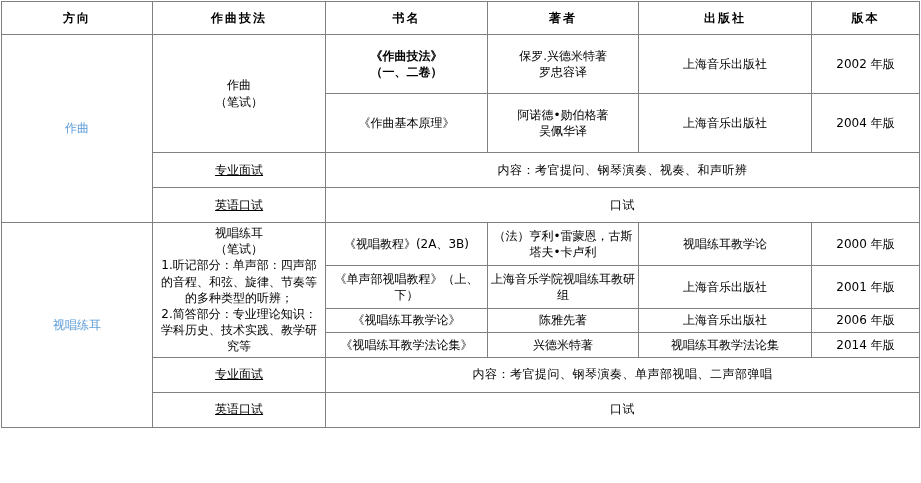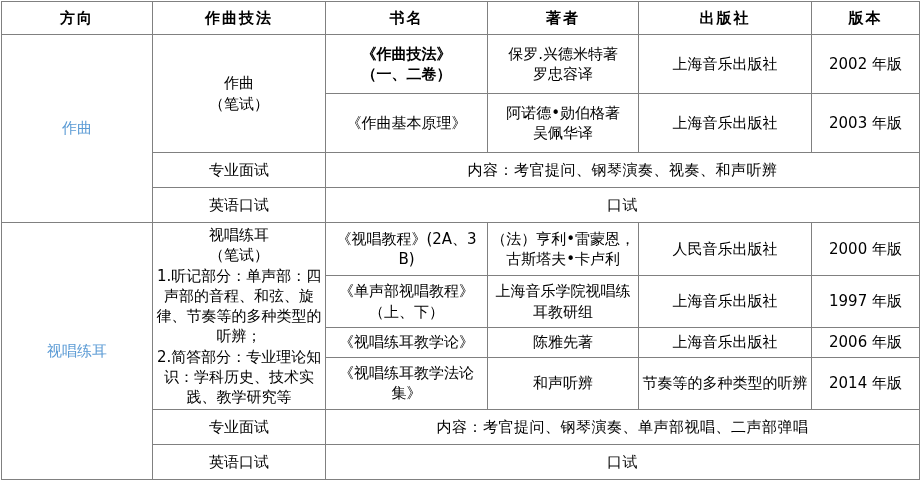--- a/index.html
+++ b/index.html
@@ -18,21 +18,21 @@
     border-collapse: collapse;
     table-layout: fixed;
     width: 919px;
     margin: 1px 0 0 1px;
   }
   #exam-table td, #exam-table th {
     border: 1px solid #808080;
     padding: 2px 3px;
     text-align: center;
     vertical-align: middle;
-    font-size: 15px;
+    font-size: 12px;
     line-height: 1.35;
     word-break: break-all;
   }
   thead th {
     font-weight: bold;
     font-size: 17px;
     height: 28px;
     letter-spacing: 2px;
     padding: 3px 2px;
   }
@@ -52,20 +52,21 @@
     line-height: 1.5;
     padding: 4px 8px;
   }
   .subject-long {
     text-align: left;
     padding: 4px 10px 4px 12px;
   }
   .interview-cell {
     font-size: 14px;
     height: 30px;
+    text-decoration: underline;
   }
   .wide-note {
     font-size: 14px;
     letter-spacing: 0.5px;
   }
   .book-cell { font-size: 13px; }
   .author-cell { font-size: 13px; }
   .press-cell { font-size: 13px; }
   .edition-cell { font-size: 13px; white-space: nowrap; }
   .row-tall td { height: 54px; }
@@ -103,58 +104,58 @@
       <td class="author-cell" style="white-space: pre-line;">保罗.兴德米特著
 罗忠容译</td>
       <td class="press-cell">上海音乐出版社</td>
       <td class="edition-cell">2002 年版</td>
     </tr>
     <tr class="row-tall">
       <td class="book-cell">《作曲基本原理》</td>
       <td class="author-cell" style="white-space: pre-line;">阿诺德•勋伯格著
 吴佩华译</td>
       <td class="press-cell">上海音乐出版社</td>
-      <td class="edition-cell">2003 年版</td>
+      <td class="edition-cell">2004 年版</td>
     </tr>
     <tr>
       <td class="interview-cell">专业面试</td>
       <td class="wide-note" colspan="4">内容：考官提问、钢琴演奏、视奏、和声听辨</td>
     </tr>
     <tr>
       <td class="interview-cell">英语口试</td>
       <td class="wide-note" colspan="4">口试</td>
     </tr>
 
     <tr>
       <td class="direction-cell" rowspan="6">视唱练耳</td>
       <td class="subject-cell subject-long" rowspan="4" style="white-space: pre-line;">视唱练耳
 （笔试）
 1.听记部分：单声部：四声部的音程、和弦、旋律、节奏等的多种类型的听辨；
 2.简答部分：专业理论知识：学科历史、技术实践、教学研究等</td>
       <td class="book-cell">《视唱教程》(2A、3B)</td>
       <td class="author-cell">（法）亨利•雷蒙恩，古斯塔夫•卡卢利</td>
-      <td class="press-cell">人民音乐出版社</td>
+      <td class="press-cell">视唱练耳教学论</td>
       <td class="edition-cell">2000 年版</td>
     </tr>
     <tr>
       <td class="book-cell">《单声部视唱教程》（上、下）</td>
       <td class="author-cell">上海音乐学院视唱练耳教研组</td>
       <td class="press-cell">上海音乐出版社</td>
-      <td class="edition-cell">1997 年版</td>
+      <td class="edition-cell">2001 年版</td>
     </tr>
     <tr>
       <td class="book-cell">《视唱练耳教学论》</td>
       <td class="author-cell">陈雅先著</td>
       <td class="press-cell">上海音乐出版社</td>
       <td class="edition-cell">2006 年版</td>
     </tr>
     <tr>
       <td class="book-cell">《视唱练耳教学法论集》</td>
-      <td class="author-cell">和声听辨</td>
-      <td class="press-cell">节奏等的多种类型的听辨</td>
+      <td class="author-cell">兴德米特著</td>
+      <td class="press-cell">视唱练耳教学法论集</td>
       <td class="edition-cell">2014 年版</td>
     </tr>
     <tr>
       <td class="interview-cell">专业面试</td>
       <td class="wide-note" colspan="4">内容：考官提问、钢琴演奏、单声部视唱、二声部弹唱</td>
     </tr>
     <tr>
       <td class="interview-cell">英语口试</td>
       <td class="wide-note" colspan="4">口试</td>
     </tr>

